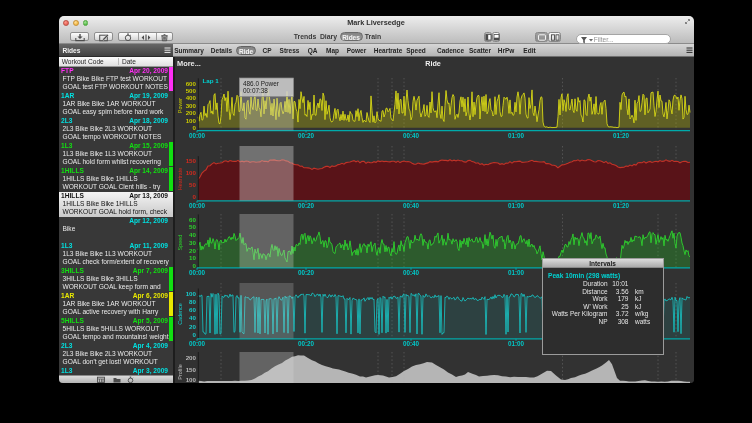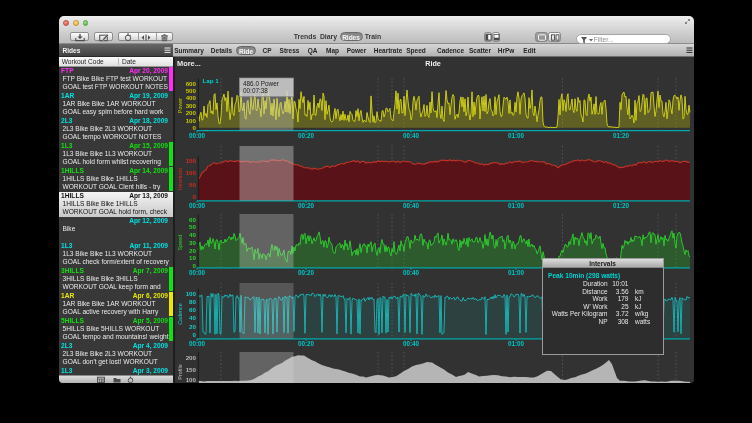--- a/index.html
+++ b/index.html
@@ -62,20 +62,21 @@
 .ivl { position:absolute; font-size:6.5px; color:#e6e6e6; white-space:nowrap; }
 .ivlab { right:55px; text-align:right; }
 .ivval { right:34px; text-align:right; }
 .ivunit { left:92.5px; }
 </style></head><body>
 <div id="win">
   <div id="chrome">
     <div class="light" style="left:4.5px;background:radial-gradient(circle at 35% 30%,#ff9a8f,#ec6b5f 60%,#ce5347);border:0.5px solid #b94e42;"></div>
     <div class="light" style="left:14.3px;background:radial-gradient(circle at 35% 30%,#ffe0a0,#f5bf4f 60%,#dfa33b);border:0.5px solid #c79034;"></div>
     <div class="light" style="left:24.1px;background:radial-gradient(circle at 35% 30%,#a8e29a,#61c555 60%,#4da73f);border:0.5px solid #51a73f;"></div>
+    <div id="title">Mark Liversedge</div>
     <svg id="fsico" viewBox="0 0 10 10">
         <path d="M1 6 L1 9 L4 9 M9 4 L9 1 L6 1" stroke="#555" stroke-width="1.4" fill="none"></path>
         <path d="M1.5 8.5 L4.5 5.5 M8.5 1.5 L5.5 4.5" stroke="#555" stroke-width="1.2"></path>
       </svg>
     <div class="tbtn" style="left:11.8px;width:18.8px;">
       <svg width="18" height="9" viewBox="0 0 18 9" style="position:absolute;left:0;top:0">
           <path d="M8.3 1 L9.7 1 L9.7 3.4 L11.6 3.4 L9 6 L6.4 3.4 L8.3 3.4 Z" fill="#4e4e4e"></path>
           <path d="M4.8 5 L4.8 7.6 L13.2 7.6 L13.2 5" stroke="#4e4e4e" stroke-width="1.1" fill="none"></path>
         </svg>
     </div>

